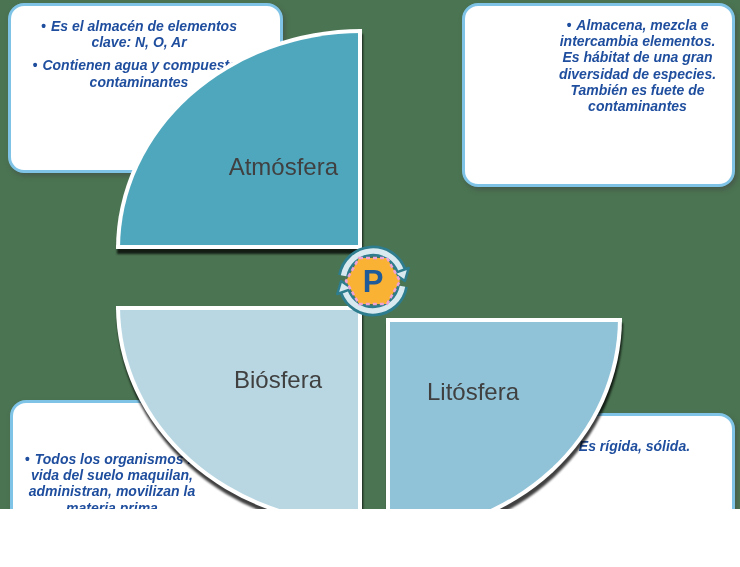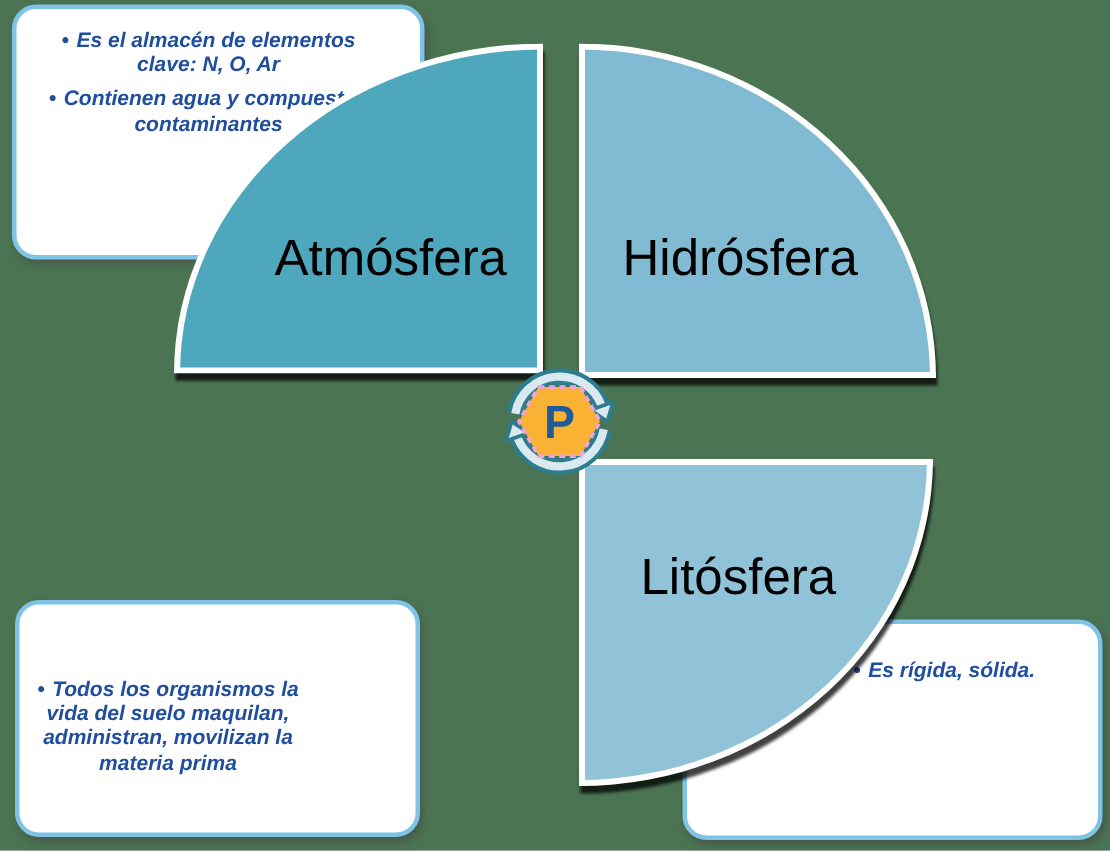--- a/index.html
+++ b/index.html
@@ -1,17 +1,17 @@
 <!DOCTYPE html>
 <html><head>
 <meta charset="utf-8">
 <style>
   html,body { margin:0; padding:0; }
   .stage {
-    position:relative; width:740px; height:567px; overflow:hidden;
+    position:relative; width:740px; height:509px; overflow:hidden;
     font-family:"Liberation Sans", sans-serif;
     background:#4B7452;
   }
 
   
   .callout {
     position:absolute; box-sizing:border-box;
     background:#ffffff;
     border:3px solid #7FC4E6;
     border-radius:16px;
@@ -36,21 +36,21 @@
     border:4px solid #ffffff;
     filter:drop-shadow(1px 5px 1px rgba(0,0,0,.75));
     z-index:2;
   }
   .atm { left:116px; top:29px;  width:246px; height:220px; border-top-left-radius:100% 100%; }
   .hid { left:386px; top:29px;  width:238px; height:223px; border-top-right-radius:100% 100%; }
   .bio { left:116px; top:306px; width:246px; height:220px; border-bottom-left-radius:100% 100%; }
   .lit { left:386px; top:306px; width:236px; height:218px; border-bottom-right-radius:100% 100%; }
 
   .qlabel {
-    position:absolute; font-size:34px; color:#000000;
+    position:absolute; font-size:24px; color:#404040;
     white-space:nowrap; font-style:normal; font-weight:normal;
   }
   .atm .qlabel { right:20px; top:120px; }
   .hid .qlabel { left:25px;  top:120px; }
   .bio .qlabel { right:36px; top:56px; }
   .lit .qlabel { left:37px;  top:56px; }
 
   
   .center-icon { position:absolute; left:327px; top:236px; width:92px; height:92px; z-index:3; }
   .p-letter { font-family:"Liberation Sans", sans-serif; font-weight:bold; font-size:31px; }
@@ -58,36 +58,39 @@
 </head>
 <body>
 
 <div class="stage" style="background: rgb(75, 116, 82);">
 
   <div class="callout tl">
     <p><span class="bullet-dot">•</span><span>Es el almacén de elementos clave: N, O, Ar</span></p>
     <p><span class="bullet-dot">•</span><span>Contienen agua y compuestos contaminantes</span></p>
   </div>
 
+  <div class="callout tr">
+    <p><span class="bullet-dot">•</span><span>Almacena, mezcla e intercambia elementos. Es hábitat de una gran diversidad de especies. También es fuete de contaminantes</span></p>
+  </div>
 
   <div class="callout bl">
     <p><span class="bullet-dot">•</span><span>Todos los organismos la vida del suelo maquilan, administran, movilizan la materia prima</span></p>
   </div>
 
   <div class="callout br">
     <p><span class="bullet-dot">•</span><span>Es rígida, sólida.</span></p>
   </div>
 
   <div class="quad atm" style="background: rgb(79, 167, 190);">
     <span class="qlabel">Atmósfera</span>
   </div>
-  <div class="quad hid" style="background: rgb(128, 186, 211);">
-    <span class="qlabel">Hidrósfera</span>
+  <div class="quad bio" style="background: rgb(184, 215, 227);">
+    <span class="qlabel">Biósfera</span>
   </div>
-  <div class="quad lit" style="background: rgb(144, 195, 216);">
+  <div class="quad lit" style="background: rgb(144, 195, 216); margin-top: 12px;">
     <span class="qlabel">Litósfera</span>
   </div>
 
   <svg class="center-icon" viewBox="0 0 92 92" xmlns="http://www.w3.org/2000/svg">
 
     <path d="M 16.5 39.8 A 30 30 0 0 1 74.2 34.7" fill="none" stroke="#2E7D8E" stroke-width="11"></path>
     <path d="M 16.5 39.8 A 30 30 0 0 1 74.2 34.7" fill="none" stroke="#D9E9F0" stroke-width="5.5"></path>
 
     <path d="M 75.5 50.2 A 30 30 0 0 1 17.8 55.3" fill="none" stroke="#2E7D8E" stroke-width="11"></path>
     <path d="M 75.5 50.2 A 30 30 0 0 1 17.8 55.3" fill="none" stroke="#D9E9F0" stroke-width="5.5"></path>

